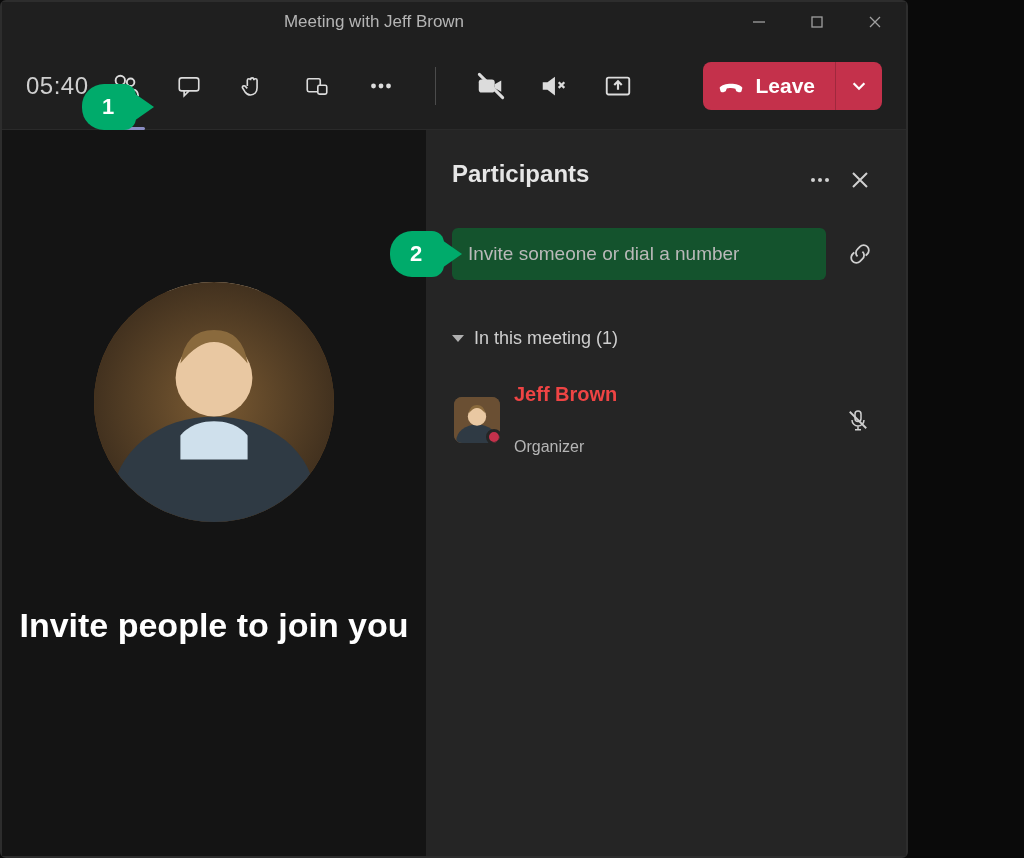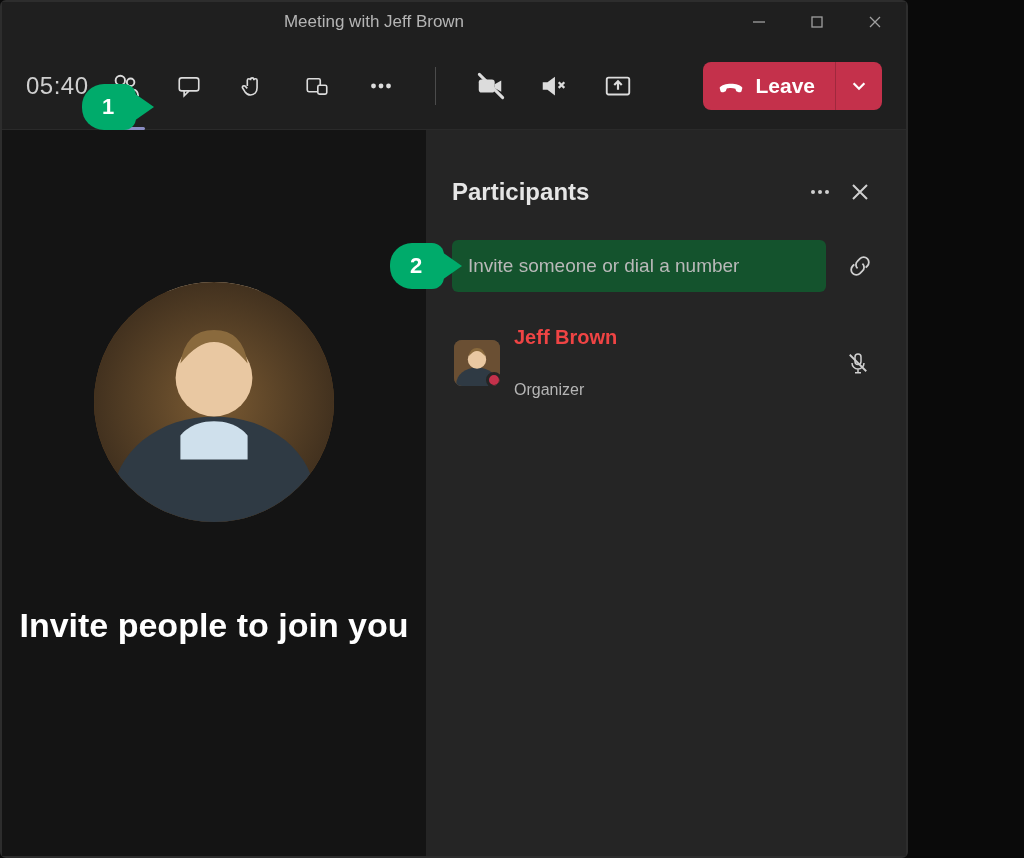--- a/index.html
+++ b/index.html
@@ -130,22 +130,20 @@
     width: 480px;
     background: #252525;
     color: #e6e6e6;
     display: flex;
     flex-direction: column;
     padding: 30px 26px 10px 26px;
     gap: 20px;
   }
   .panel-header {
     display: flex;
-    align-items: center;
-    margin-top: 12px;
   }
   .panel-title {
     font-size: 24px;
     font-weight: 700;
     flex: 1;
   }
   .iconbtn {
     width: 40px; height: 40px;
     display: flex; align-items:center; justify-content:center;
     color: #d0d0d0;
@@ -392,20 +390,24 @@
           </div>
         <input class="panel-input" placeholder="Invite someone or dial a number" style="">
         <div class="iconbtn">
           <svg width="26" height="26" viewBox="0 0 32 32" fill="none" stroke="currentColor" stroke-width="2.2">
             <path d="M13 19 a6 6 0 0 1 0-9 l3-3 a6 6 0 0 1 9 9 l-2 2"></path>
             <path d="M19 13 a6 6 0 0 1 0 9 l-3 3 a6 6 0 0 1-9-9 l2-2"></path>
           </svg>
         </div>
       </div>
 
+      <div class="section-head">
+        <div class="tri"></div>
+        <span>In this meeting (1)</span>
+      </div>
 
       <div class="participant">
         <div class="pavatar">
           <svg viewBox="0 0 40 40">
             <rect width="40" height="40" fill="#6a4f33"></rect>
             <ellipse cx="20" cy="38" rx="18" ry="14" fill="#2f3a44"></ellipse>
             <circle cx="20" cy="17" r="8" fill="#e9c8a2"></circle>
             <path d="M13 14 q7-9 14 0 q-1-7-7-7 t-7 7Z" fill="#8a6a3d"></path>
           </svg>
           <div class="status-dot"></div>

